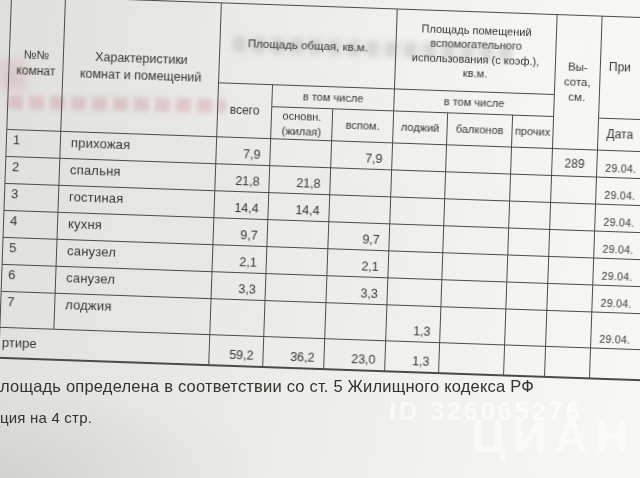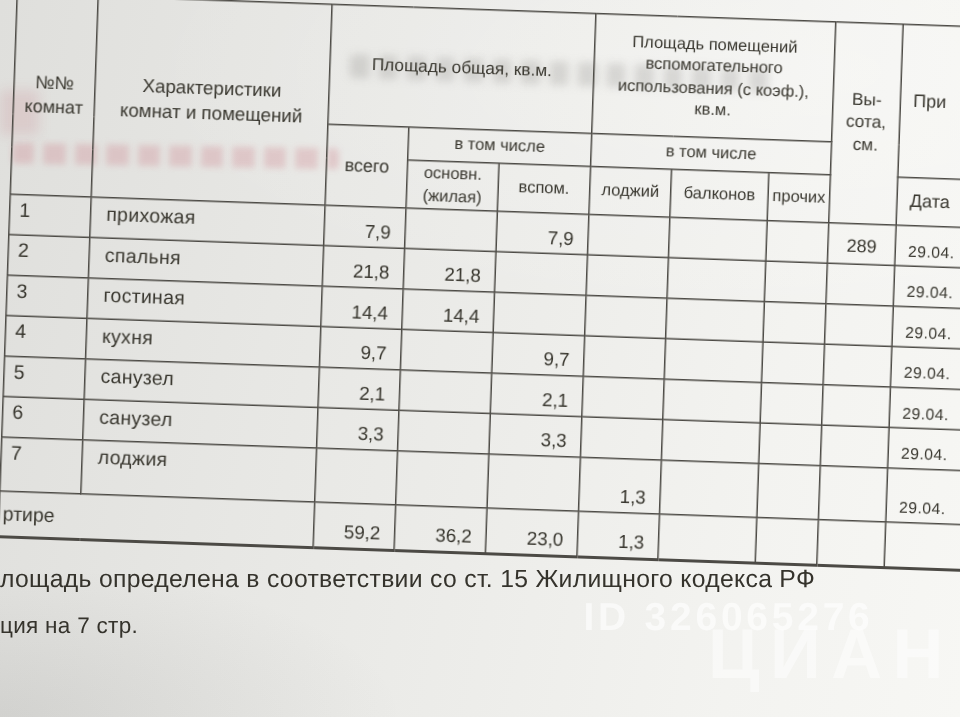--- a/index.html
+++ b/index.html
@@ -237,18 +237,18 @@
         <td class="val"></td>
         <td class="val"></td>
         <td class="hval"></td>
         <td class="dval"></td>
       </tr>
     </tbody>
   </table>
 </div>
 
 <div class="notes">
-  <div class="note1">лощадь определена в соответствии со ст. 15 Жилищного кодекса РФ</div>
-  <div class="note2">ция на 7 стр.</div>
+  <div class="note1">лощадь определена в соответствии со ст. 5 Жилищного кодекса РФ</div>
+  <div class="note2">ция на 4 стр.</div>
 </div>
 
 <div class="wm-brand">ЦИАН</div>
 <div class="wm-id">ID 326065276</div>
 
 </body></html>

